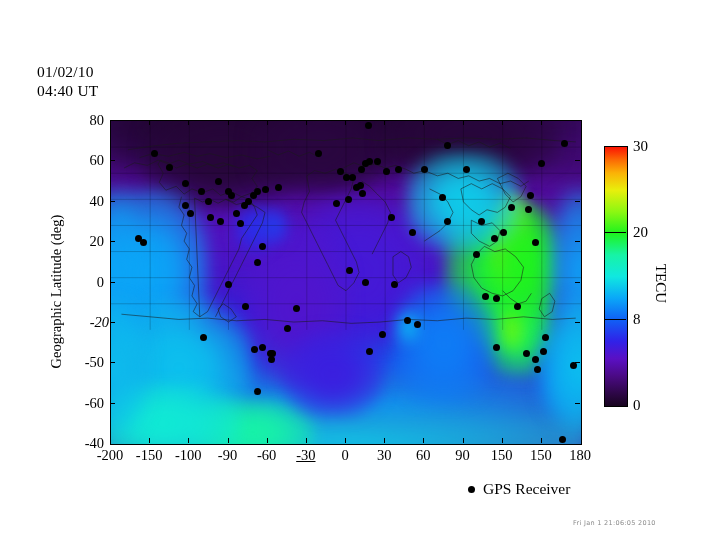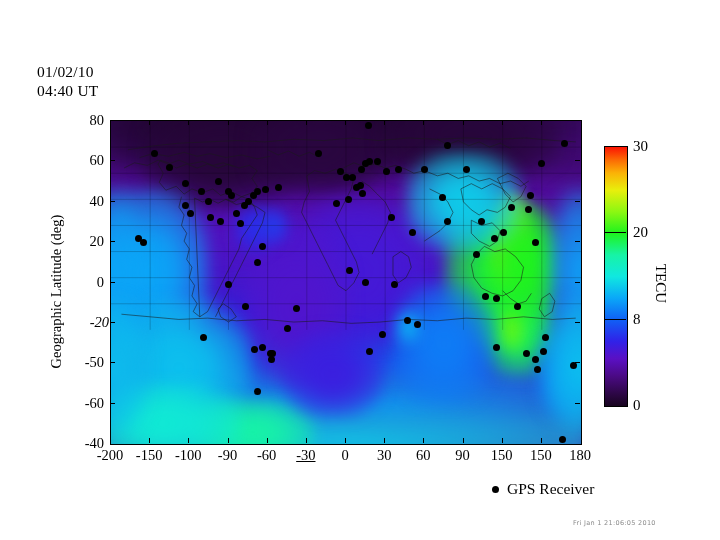--- a/index.html
+++ b/index.html
@@ -39,21 +39,21 @@
           transform:rotate(-90deg);transform-origin:center;}
 
   
   #cbar{left:604px;top:146px;width:22px;height:259px;border:1px solid #000;}
   .cbtick{position:absolute;height:0;border-top:1px solid #000;width:22px;left:604px;}
   .cblab{position:absolute;left:633px;font-size:15px;transform:translateY(-50%);}
   #cbtitle{left:600px;top:275px;width:120px;text-align:center;font-size:15px;
            transform:rotate(90deg);transform-origin:center;}
 
   
-  #legend{left:492px;top:480px;font-size:15.5px;white-space:nowrap;}
+  #legend{left:468px;top:480px;font-size:15.5px;white-space:nowrap;}
   #legend .ldot{display:inline-block;width:7px;height:7px;border-radius:50%;
                 background:#000;vertical-align:middle;margin-right:8px;margin-bottom:2px;}
   #footer{left:573px;top:519px;font-size:6.5px;color:#8a8a8a;
           font-family:"DejaVu Sans",sans-serif;letter-spacing:.3px;white-space:nowrap;}
 </style>
 </head>
 <body>
 
 <div id="root">
 

